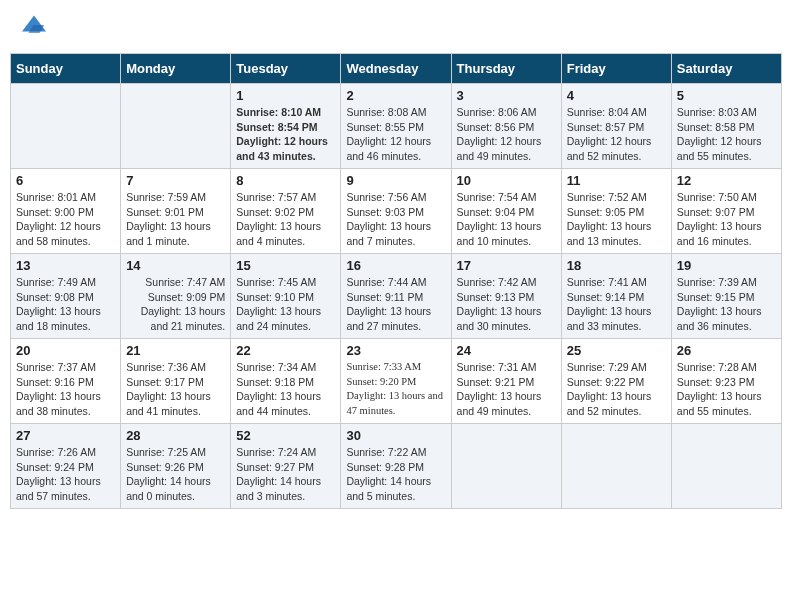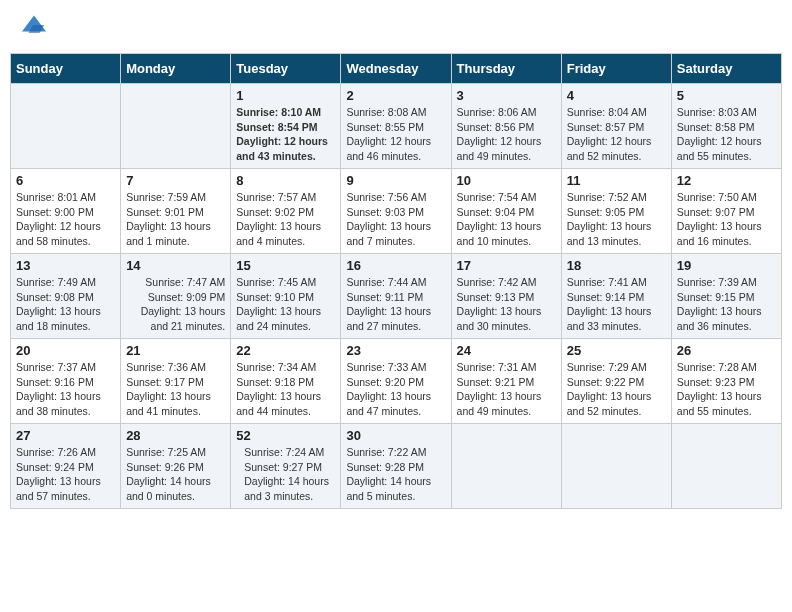--- a/index.html
+++ b/index.html
@@ -260,21 +260,21 @@
 Daylight: 13 hours and 41 minutes.</div>
         </td>
         <td>
           <span class="day-number">22</span>
           <div class="day-info" style="white-space: pre-line;">Sunrise: 7:34 AM
 Sunset: 9:18 PM
 Daylight: 13 hours and 44 minutes.</div>
         </td>
         <td>
           <span class="day-number">23</span>
-          <div class="day-info" style="white-space: pre-line;">Sunrise: 7:33 AM
+          <div class="day-info" style="white-space: pre-line; font-family: Liberation Serif, serif;">Sunrise: 7:33 AM
 Sunset: 9:20 PM
 Daylight: 13 hours and 47 minutes.</div>
         </td>
         <td>
           <span class="day-number">24</span>
           <div class="day-info" style="white-space: pre-line;">Sunrise: 7:31 AM
 Sunset: 9:21 PM
 Daylight: 13 hours and 49 minutes.</div>
         </td>
         <td>
@@ -298,21 +298,21 @@
 Daylight: 13 hours and 57 minutes.</div>
         </td>
         <td>
           <span class="day-number">28</span>
           <div class="day-info" style="white-space: pre-line;">Sunrise: 7:25 AM
 Sunset: 9:26 PM
 Daylight: 14 hours and 0 minutes.</div>
         </td>
         <td>
           <span class="day-number">52</span>
-          <div class="day-info" style="white-space: pre-line; margin-left: 8px;">Sunrise: 7:24 AM
+          <div class="day-info" style="white-space: pre-line;">Sunrise: 7:24 AM
 Sunset: 9:27 PM
 Daylight: 14 hours and 3 minutes.</div>
         </td>
         <td>
           <span class="day-number">30</span>
           <div class="day-info" style="white-space: pre-line;">Sunrise: 7:22 AM
 Sunset: 9:28 PM
 Daylight: 14 hours and 5 minutes.</div>
         </td>
         <td></td>

